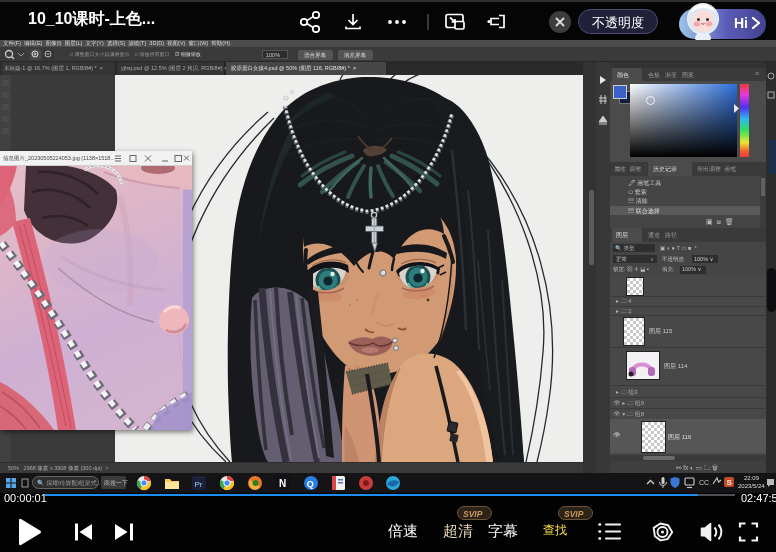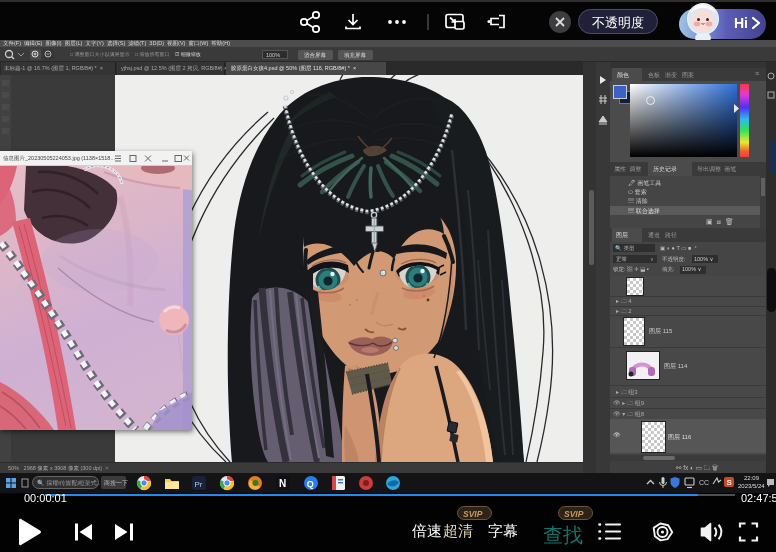--- a/index.html
+++ b/index.html
@@ -6,20 +6,21 @@
   #stage{position:relative;width:776px;height:552px;overflow:hidden;
     font-family:"Liberation Sans",sans-serif;background:#000;}
   .abs{position:absolute;}
   .t{position:absolute;white-space:nowrap;}
 </style>
 </head>
 <body>
 <div id="stage">
 
   <div class="abs" style="left:0;top:0;width:776px;height:40px;background:#050506;border-top:2px solid #2f2f30;"></div>
+  <div class="t" style="left:28px;top:9px;font-size:16px;font-weight:bold;color:#fff;">10_10课时-上色...</div>
 
   <svg class="abs" style="left:296px;top:8px;" width="220" height="28" viewBox="0 0 220 28">
     <g stroke="#fff" stroke-width="1.7" fill="none">
       <circle cx="8" cy="14" r="3.2"></circle>
         <circle cx="20" cy="7" r="3.2"></circle>
         <circle cx="20" cy="21" r="3.2"></circle>
       <path d="M10.8,12.6 L17.2,8.6 M10.8,15.5 L17.2,19.4"></path>
       <path d="M57,6 L57,16 M52.5,12 L57,16.5 L61.5,12 M50,18.5 L50,20.5 L64,20.5 L64,18.5"></path>
     </g>
     <g fill="#fff">
@@ -559,37 +560,37 @@
   </svg>
   <div class="t" style="left:744px;top:475px;font-size:6px;color:#ddd;">22:09</div>
   <div class="t" style="left:738px;top:483px;font-size:6px;color:#ddd;">2023/5/24</div>
   <svg class="abs" style="left:766px;top:477px;" width="10" height="11">
       <path d="M1,2 h7 v6 h-4 l-2,2 v-2 h-1 Z" fill="#bbb"></path>
     </svg>
 
   <div class="abs" style="left:0;top:493px;width:776px;height:59px;background:#020203;"></div>
   <div class="abs" style="left:45px;top:493.5px;width:653px;height:2.5px;background:#1d8df2;"></div>
   <div class="abs" style="left:698px;top:493.5px;width:37px;height:2.5px;background:#4e5154;"></div>
-  <div class="t" style="left:4px;top:492px;font-size:11px;color:#fff;margin-left:20px;">00:00:01</div>
+  <div class="t" style="left:4px;top:492px;font-size:11px;color:#fff;">00:00:01</div>
   <div class="t" style="left:741px;top:492px;font-size:11px;color:#fff;">02:47:54</div>
 
   <svg class="abs" style="left:14px;top:516px;" width="130" height="32" viewBox="0 0 130 32">
     <path d="M7,3 Q5,2 5,4.5 L5,27.5 Q5,30 7,29 L26,17.5 Q28,16 26,14.5 Z" fill="#fff"></path>
     <g fill="#fff">
       <rect x="61" y="7.5" width="3" height="17"></rect>
       <path d="M78,8 L78,24 L65.5,16 Z"></path>
       <rect x="116" y="7.5" width="3" height="17"></rect>
       <path d="M101,8 L101,24 L113.5,16 Z"></path>
     </g>
   </svg>
 
-  <div class="t" style="left:388px;top:522px;font-size:15px;color:#fff;margin-left:24px;">倍速</div>
+  <div class="t" style="left:388px;top:522px;font-size:15px;color:#fff;">倍速</div>
   <div class="t" style="left:443px;top:522px;font-size:15px;color:#e9dbb8;">超清</div>
   <div class="t" style="left:488px;top:522px;font-size:15px;color:#fff;">字幕</div>
-  <div class="t" style="left:543px;top:522px;font-size:20px;color:#0f766e;text-align:center;">查找</div>
+  <div class="t" style="left:543px;top:522px;font-size:12px;color:#fde047;text-align:center;">查找</div>
 
   <div class="abs" style="left:457px;top:506px;width:35px;height:14px;border-radius:7px;background:#2e2318;border:1px solid #6e5636;box-sizing:border-box;"></div>
   <div class="t" style="left:463px;top:508.5px;font-size:8.5px;font-weight:bold;font-style:italic;color:#c99a5e;">SVIP</div>
   <div class="abs" style="left:558px;top:506px;width:35px;height:14px;border-radius:7px;background:#2e2318;border:1px solid #6e5636;box-sizing:border-box;"></div>
   <div class="t" style="left:564px;top:508.5px;font-size:8.5px;font-weight:bold;font-style:italic;color:#c99a5e;">SVIP</div>
 
   <svg class="abs" style="left:594px;top:518px;" width="170" height="28" viewBox="0 0 170 28">
     <g stroke="#f2f2f2" stroke-width="2.1" fill="none" stroke-linecap="round">
       <path d="M12,6.5 h14 M12,13.5 h14 M12,20.5 h14"></path>
       <path d="M5.5,6.5 h0.5 M5.5,13.5 h0.5 M5.5,20.5 h0.5" stroke-width="2.6"></path>

